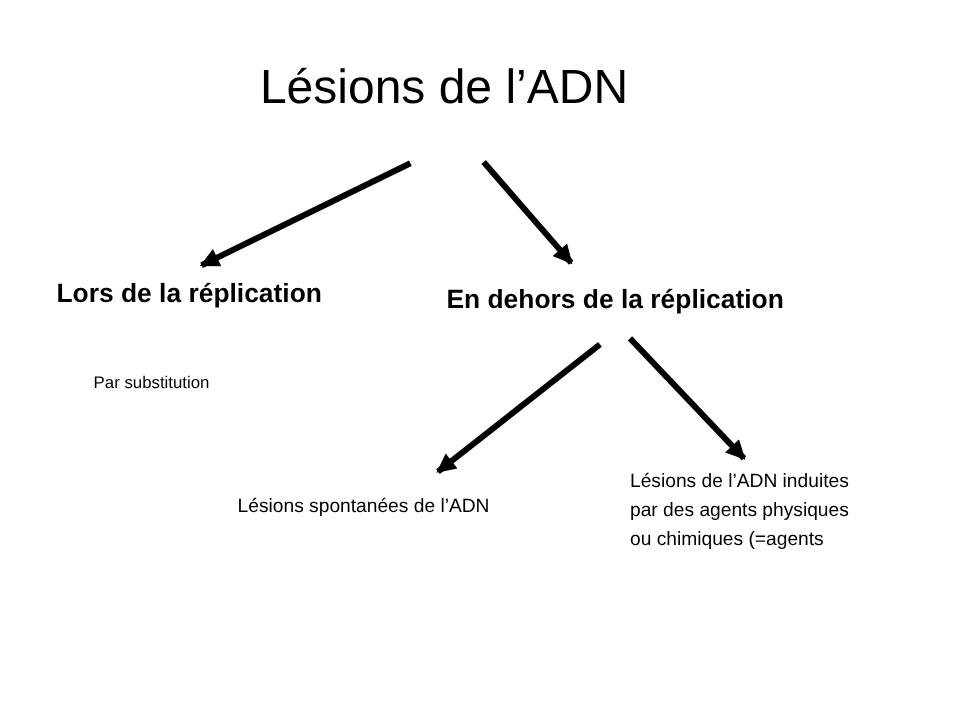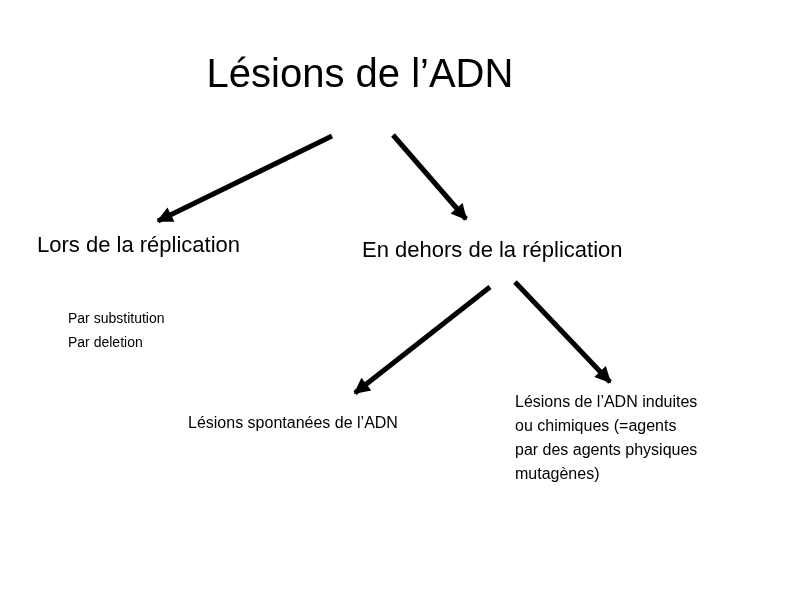--- a/index.html
+++ b/index.html
@@ -10,20 +10,21 @@
     height: 600px;
     overflow: hidden;
     font-family: "Liberation Sans", sans-serif;
     color: #000000;
   }
   .slide {
     position: relative;
     width: 712px;
     height: 600px;
     background: #ffffff;
+    margin-left: 10px;
   }
   .slide-title {
     position: absolute;
     top: 50px;
     left: 40px;
     width: 640px;
     margin: 0;
     text-align: center;
     font-size: 40px;
     font-weight: normal;
@@ -38,21 +39,21 @@
     height: 600px;
     pointer-events: none;
   }
   .arrows-layer line {
     stroke: #000000;
     stroke-width: 5;
   }
   .branch-label {
     position: absolute;
     font-size: 22px;
-    font-weight: normal;
+    font-weight: bold;
     line-height: 26px;
     white-space: nowrap;
   }
   .branch-label.left  { left: 37px;  top: 232px; }
   .branch-label.right { left: 362px; top: 237px; }
   .sublist {
     position: absolute;
     left: 68px;
     top: 306px;
     font-size: 14px;
@@ -84,25 +85,23 @@
     <line x1="490" y1="287" x2="355" y2="393" marker-end="url(#ah)"></line>
     <line x1="515" y1="282" x2="610" y2="382" marker-end="url(#ah)"></line>
   </svg>
 
   <div class="branch-label left">Lors de la réplication</div>
 
   <div class="branch-label right">En dehors de la réplication</div>
 
   <div class="sublist">
     <div>Par substitution</div>
-    <div>Par deletion</div>
   </div>
 
   <div class="leaf spontaneous">Lésions spontanées de l’ADN</div>
 
   <div class="leaf induced">
     <div>Lésions de l’ADN induites</div>
+    <div>par des agents physiques</div>
     <div>ou chimiques (=agents</div>
-    <div>par des agents physiques</div>
-    <div>mutagènes)</div>
   </div>
 
 </div>
 
 </body></html>

